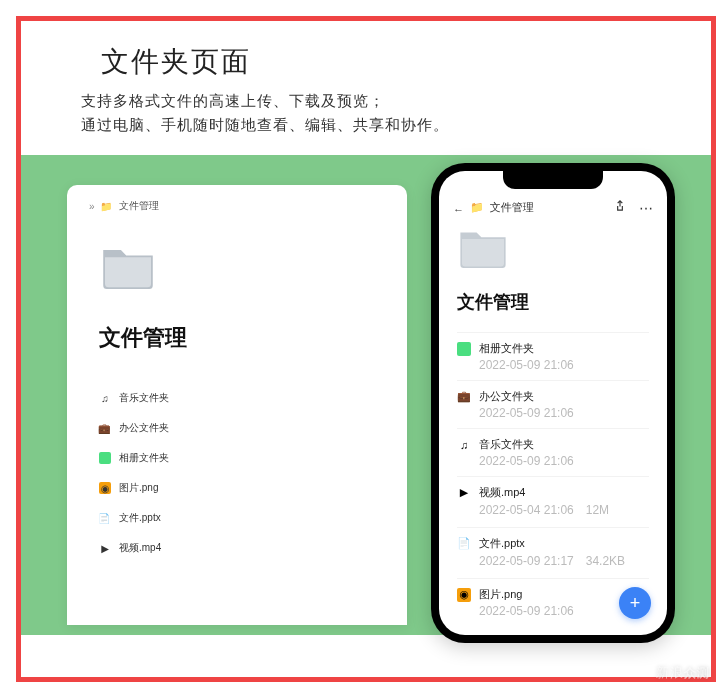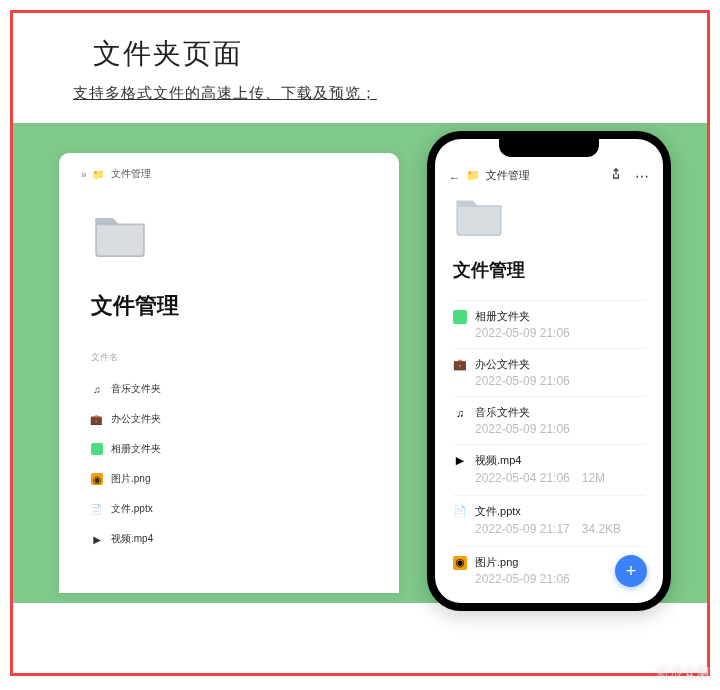--- a/index.html
+++ b/index.html
@@ -1,20 +1,20 @@
 <!DOCTYPE html>
 <html><head>
 <meta charset="utf-8">
 <style>
   * { margin: 0; padding: 0; box-sizing: border-box; }
   body { width: 720px; height: 690px; font-family: -apple-system, "PingFang SC", sans-serif; background: #fff; position: relative; overflow: hidden; }
-  .outer-frame { width: 700px; height: 666px; margin: 10px; border: 3px solid #ef4444; background: #fff; position: relative; overflow: hidden; }
+  .outer-frame { width: 700px; height: 666px; margin: 16px; border: 5px solid #ef4444; background: #fff; position: relative; overflow: hidden; }
   .title-area { padding: 22px 40px 8px 80px; }
   .page-title { font-size: 28px; font-family: "Kaiti SC", "STKaiti", serif; color: #222; letter-spacing: 2px; }
-  .subtitle { padding: 0 40px 18px 60px; font-family: "Kaiti SC", "STKaiti", serif; font-size: 15px; color: #333; line-height: 1.6; letter-spacing: 1px; text-decoration: underline; }
+  .subtitle { padding: 0 40px 18px 60px; font-family: "Kaiti SC", "STKaiti", serif; font-size: 15px; color: #333; line-height: 1.6; letter-spacing: 1px; }
   .green-area { background: #7fc98a; height: 480px; position: relative; padding-top: 30px; }
   .desktop-card { position: absolute; left: 46px; top: 30px; width: 340px; height: 440px; background: #fff; border-radius: 10px 10px 0 0; box-shadow: 0 2px 12px rgba(0,0,0,0.08); padding: 14px 22px; overflow: hidden; }
   .breadcrumb { display: flex; align-items: center; gap: 6px; font-size: 10px; color: #555; margin-bottom: 30px; }
   .bc-icon-expand { font-size: 10px; color: #888; }
   .bc-icon-folder { font-size: 10px; }
   .folder-hero { width: 58px; height: 46px; margin-left: 10px; margin-bottom: 30px; }
   .desktop-h1 { font-size: 22px; font-weight: 700; color: #111; margin-left: 10px; margin-bottom: 30px; }
   .col-header { font-size: 9px; color: #aaa; margin-left: 10px; margin-bottom: 10px; }
   .d-list-item { display: flex; align-items: center; gap: 8px; padding: 8px 10px; font-size: 10px; color: #333; }
   .d-icon { width: 12px; height: 12px; display: inline-flex; align-items: center; justify-content: center; font-size: 10px; }
@@ -44,36 +44,36 @@
 </head>
 <body>
 
 <div class="outer-frame">
 
   <div class="title-area">
     <div class="page-title">文件夹页面</div>
   </div>
   <div class="subtitle">
     <div>支持多格式文件的高速上传、下载及预览；</div>
+    <div>通过电脑、手机随时随地查看、编辑、共享和协作。</div>
   </div>
 
   <div class="green-area">
 
     <div class="desktop-card">
       <div class="breadcrumb">
         <span class="bc-icon-expand">»</span>
         <span class="bc-icon-folder">📁</span>
         <span>文件管理</span>
       </div>
       <svg class="folder-hero" viewBox="0 0 64 52">
         <path class="folder-svg" d="M4 8 h20 l6 6 h30 v34 a4 4 0 0 1 -4 4 H8 a4 4 0 0 1 -4 -4 Z" fill="#c5ccd3"></path>
         <path d="M6 16 h52 v30 a4 4 0 0 1 -4 4 H10 a4 4 0 0 1 -4 -4 Z" fill="#d8dde2"></path>
       </svg>
       <div class="desktop-h1">文件管理</div>
-      <div class="col-header">文件名</div>
       <div id="desktop-list">
           <div class="d-list-item">
             <span class="d-icon">♫</span>
             <span>音乐文件夹</span>
           </div>
           <div class="d-list-item">
             <span class="d-icon">💼</span>
             <span>办公文件夹</span>
           </div>
           <div class="d-list-item">

